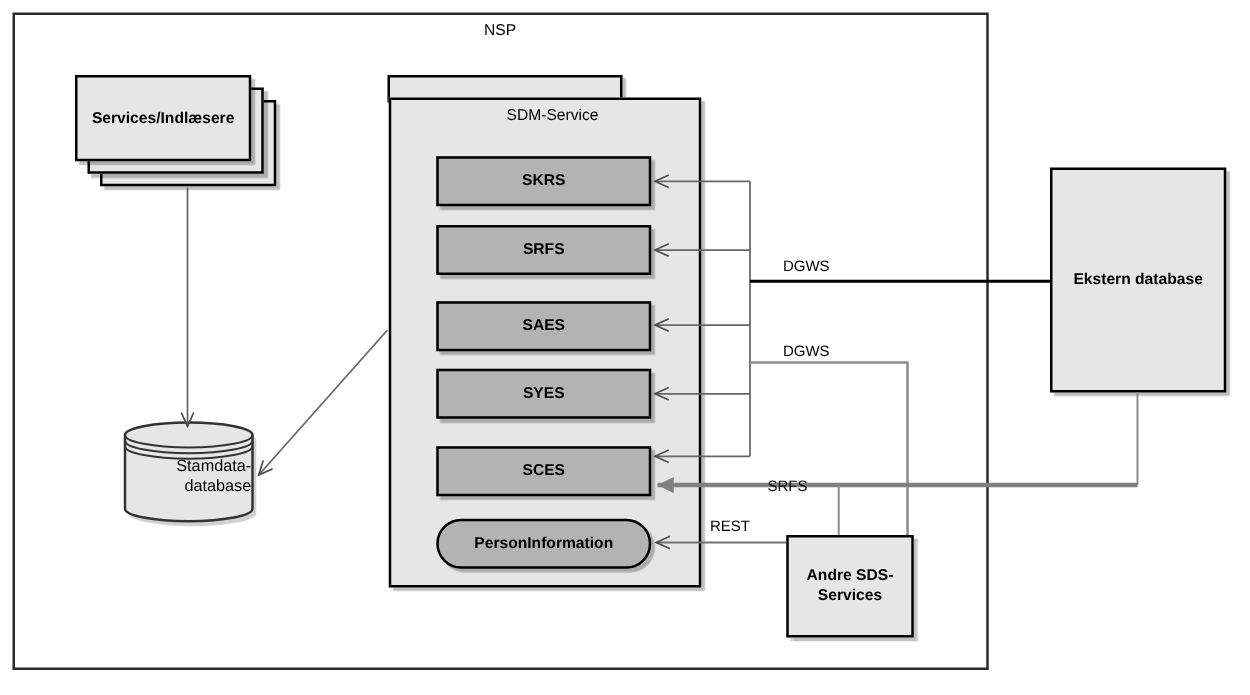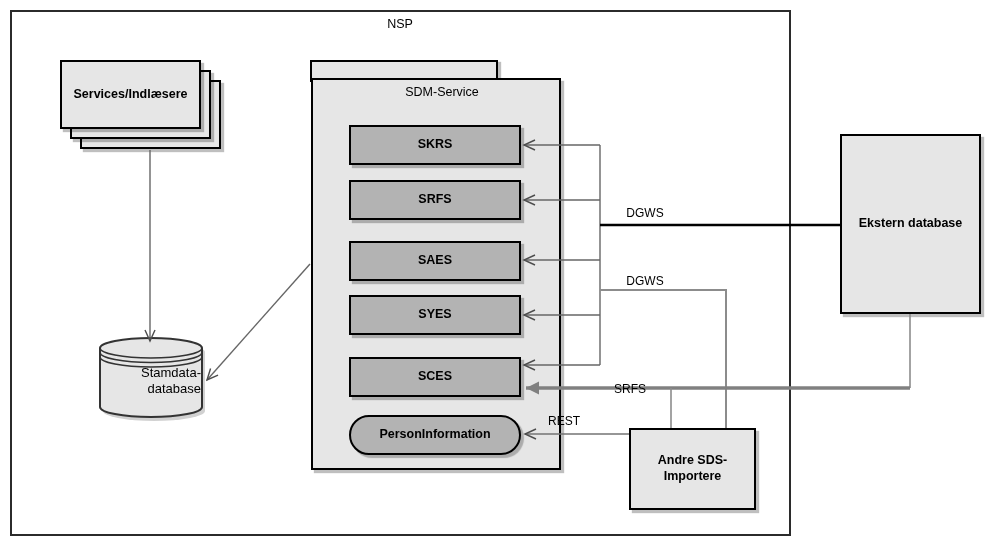--- a/index.html
+++ b/index.html
@@ -25,29 +25,29 @@
   
   .sdm-back{left:310px;top:60px;width:188px;height:22px;background:#e6e6e6;border:2px solid #000;box-shadow:3px 2px 1px rgba(0,0,0,0.25);}
   .sdm{left:311px;top:78px;width:250px;height:392px;background:#e6e6e6;border:2px solid #000;box-shadow:3px 3px 1px rgba(0,0,0,0.25);}
   .sdm-title{left:311px;top:85px;width:262px;text-align:center;font-size:12.5px;}
   
   .svc{left:349px;width:172px;height:40px;background:#b3b3b3;}
   .svc1{top:125px;} .svc2{top:180px;} .svc3{top:241px;}
   .svc4{top:295px;} .svc5{top:357px;} .svc6{top:415px;border-radius:20px;}
   
   .ext{left:840px;top:134px;width:141px;height:180px;}
-  .andre{left:629px;top:428px;width:127px;height:82px;text-align:center;}
+  .andre{left:629px;top:428px;width:102px;height:82px;text-align:center;}
   
   .db-label{left:101px;top:365px;width:100px;text-align:right;font-size:13px;line-height:1.2;}
   
   .edge-label{font-size:12px;transform:translateX(-50%);white-space:nowrap;}
   .lbl-dgws1{left:645px;top:206px;}
   .lbl-dgws2{left:645px;top:274px;}
   .lbl-idws{left:630px;top:382px;}
-  .lbl-rest{left:564px;top:414px;}
+  .lbl-rest{left:584px;top:414px;}
   svg.overlay{position:absolute;left:0;top:0;pointer-events:none;}
 </style>
 </head>
 <body>
 
 <div id="canvas">
 
   <div class="abs nsp"></div>
   <div class="abs nsp-label">NSP</div>
 
@@ -80,21 +80,21 @@
     <span class="node-label">PersonInformation</span>
   </div>
 
   <div class="abs node ext">
     <span class="node-label">Ekstern database</span>
   </div>
 
   <div class="abs node andre">
     <span class="node-label">
       <span style="display:block">Andre SDS-</span>
-      <span style="display:block">Importere</span>
+      <span style="display:block">Services</span>
     </span>
   </div>
 
   <svg class="overlay" width="1000" height="556">
     <defs>
       <marker id="oa" markerWidth="15" markerHeight="15" refX="13" refY="7" orient="auto" markerUnits="userSpaceOnUse">
         <path d="M2,2 L13,7 L2,12" fill="none" stroke="#4d4d4d" stroke-width="1.4"></path>
       </marker>
       <marker id="fa" markerWidth="16" markerHeight="16" refX="14" refY="7.5" orient="auto" markerUnits="userSpaceOnUse">
         <path d="M1,1 L14,7.5 L1,14 Z" fill="#808080" stroke="none"></path>

